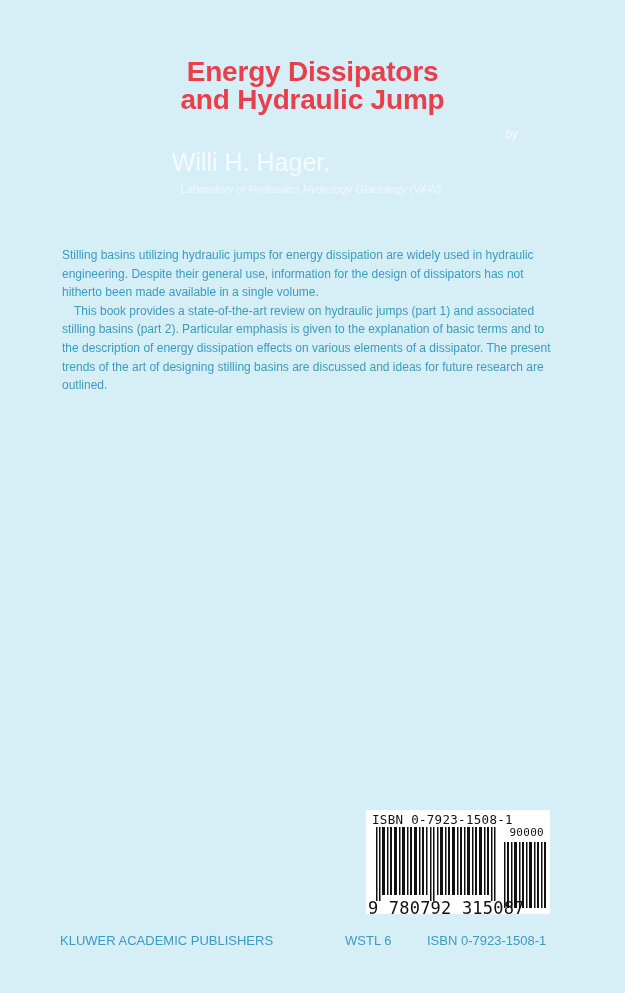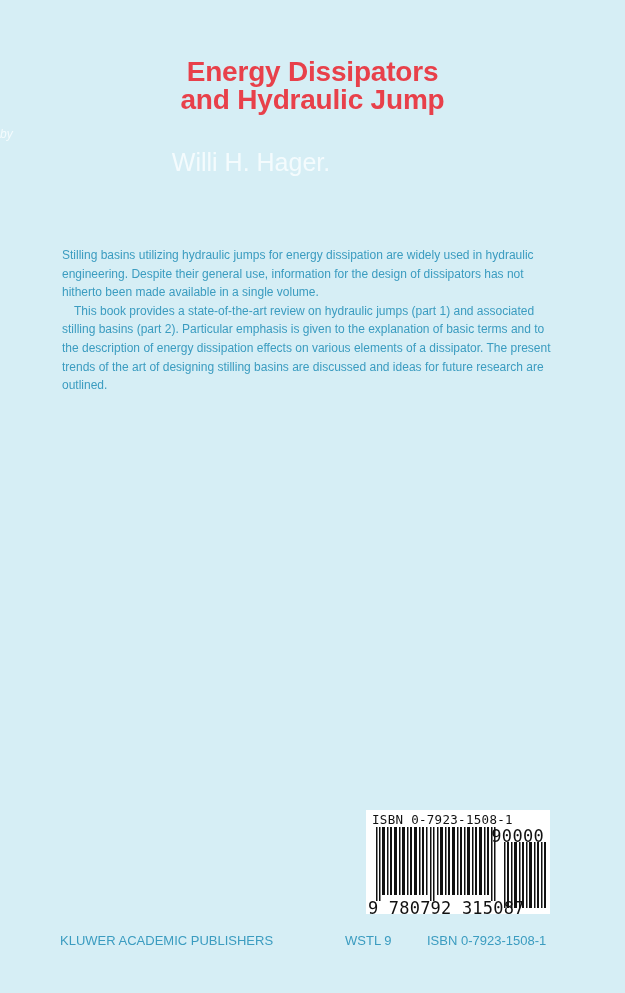--- a/index.html
+++ b/index.html
@@ -10,21 +10,21 @@
       overflow: hidden;
       font-family: "Liberation Sans", sans-serif;
     }
     .title {
       position: absolute; left: 0; width: 625px; top: 58px;
       text-align: center; color: #e8404a; font-weight: bold;
       font-size: 28px; line-height: 28px; letter-spacing: -0.2px;
     }
     .by {
       position: absolute; left: 0; width: 518px; top: 127px;
-      text-align: left; color: #f4fbfd; font-size: 12px; font-style: italic;
+      text-align: right; color: #f4fbfd; font-size: 12px; font-style: italic;
     }
     .author {
       position: absolute; left: 0; width: 502px; top: 148px;
       text-align: center; color: #f4fbfd; font-size: 25px;
     }
     .affil {
       position: absolute; left: 0; width: 625px; top: 182px;
       text-align: center; color: #eef8fb; font-size: 11px; font-style: italic;
       line-height: 14px;
     }
@@ -37,21 +37,21 @@
     .barcode-box {
       position: absolute; left: 366px; top: 810px; width: 184px; height: 104px;
       background: #ffffff;
     }
     .isbn-top {
       position: absolute; left: 6px; top: 2px; font-family: "DejaVu Sans Mono", monospace;
       font-size: 12.5px; color: #111; letter-spacing: 0.3px;
     }
     .addon-num {
       position: absolute; right: 6px; top: 16px; font-family: "DejaVu Sans Mono", monospace;
-      font-size: 17px; color: #111; letter-spacing: 0.3px;
+      font-size: 11px; color: #111; letter-spacing: 0.3px;
     }
     .bars-main { position: absolute; left: 10px; top: 17px; width: 120px; height: 74px; }
     .bars-addon { position: absolute; left: 138px; top: 32px; width: 42px; height: 66px; }
     .ean-num {
       position: absolute; left: 2px; top: 88px; font-family: "DejaVu Sans Mono", monospace;
       font-size: 17px; color: #111; letter-spacing: 0.2px;
     }
     .footer {
       position: absolute; top: 933px; color: #3b9cc0; font-size: 13px;
     }
@@ -63,20 +63,21 @@
 <body>
 
 <div class="title">
   <div>Energy Dissipators</div>
   <div>and Hydraulic Jump</div>
 </div>
 
 <div class="by">by</div>
 <div class="author">Willi H. Hager.</div>
 <div class="affil">
+  <div>Laboratory of Hydraulics Hydrology Glaciology (VAW),</div>
 </div>
 
 <div class="body-text">
   <p>Stilling basins utilizing hydraulic jumps for energy dissipation are widely used in hydraulic engineering. Despite their general use, information for the design of dissipators has not hitherto been made available in a single volume.</p>
   <p class="indent">This book provides a state-of-the-art review on hydraulic jumps (part 1) and associated stilling basins (part 2). Particular emphasis is given to the explanation of basic terms and to the description of energy dissipation effects on various elements of a dissipator. The present trends of the art of designing stilling basins are discussed and ideas for future research are outlined.</p>
 </div>
 
 <div class="barcode-box">
   <div class="isbn-top">ISBN 0-7923-1508-1</div>
   <div class="addon-num">90000</div>
@@ -129,14 +130,14 @@
       <rect x="30" y="0" width="1.5" height="66"></rect>
         <rect x="33" y="0" width="2" height="66"></rect>
       <rect x="37" y="0" width="1.5" height="66"></rect>
         <rect x="40" y="0" width="2" height="66"></rect>
     </g>
   </svg>
   <div class="ean-num">9 780792 315087</div>
 </div>
 
 <div class="footer f-pub">KLUWER ACADEMIC PUBLISHERS</div>
-<div class="footer f-series">WSTL 9</div>
+<div class="footer f-series">WSTL 6</div>
 <div class="footer f-isbn">ISBN 0-7923-1508-1</div>
 
 </body></html>

